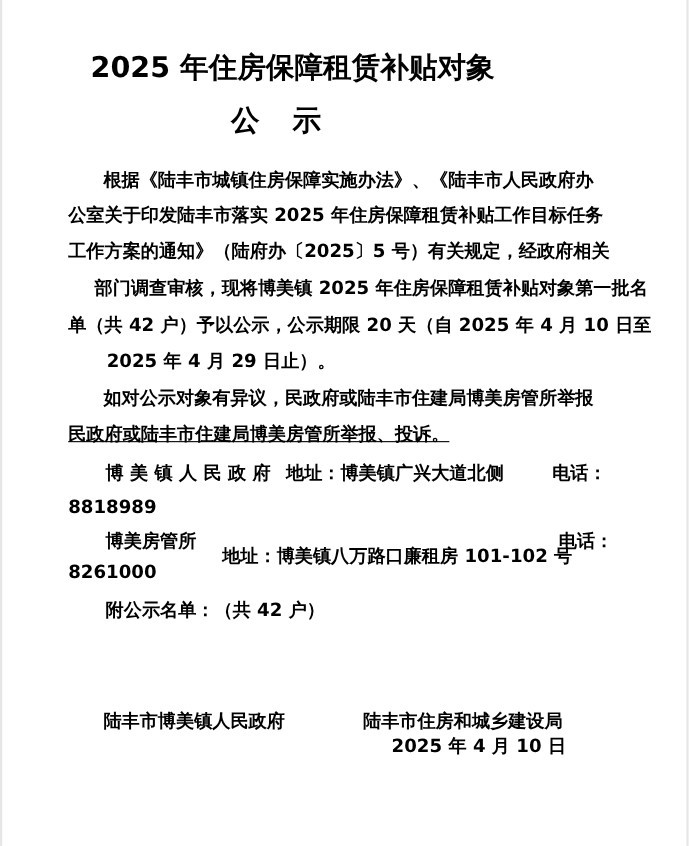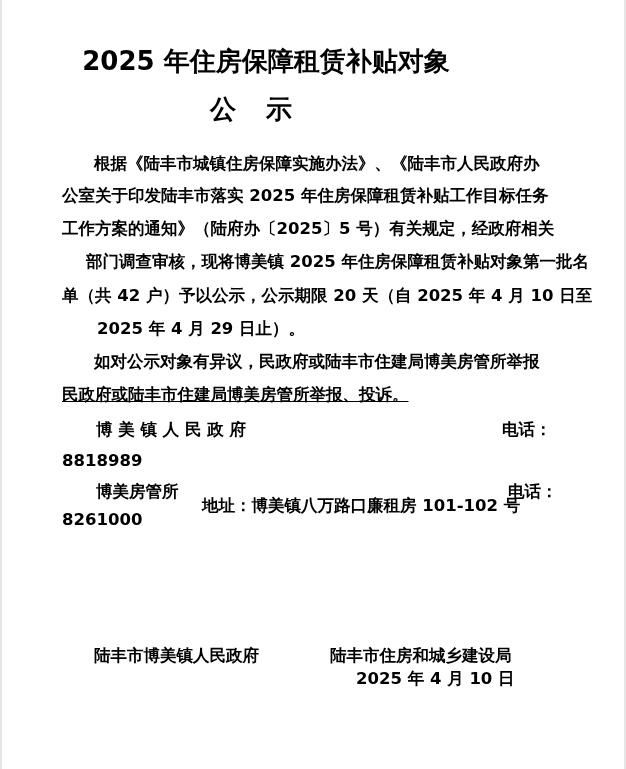--- a/index.html
+++ b/index.html
@@ -38,25 +38,27 @@
   <div class="p" style="left:60px; top:185px;text-align:right;">公室关于印发陆丰市落实 2025 年住房保障租赁补贴工作目标任务</div>
   <div class="p" style="left:60px; top:218px;">工作方案的通知》（陆府办〔2025〕5 号）有关规定，经政府相关</div>
   <div class="p" style="left:60px; top:251px;margin-left:24px;">部门调查审核，现将博美镇 2025 年住房保障租赁补贴对象第一批名</div>
   <div class="p" style="left:60px; top:285px;">单（共 42 户）予以公示，公示期限 20 天（自 2025 年 4 月 10 日至</div>
   <div class="p" style="left:60px; top:318px;margin-left:35px;">2025 年 4 月 29 日止）。</div>
 
   <div class="p" style="left:92px; top:351px;">如对公示对象有异议，民政府或陆丰市住建局博美房管所举报</div>
   <div class="p" style="left:60px; top:384px;text-decoration:underline;">民政府或陆丰市住建局博美房管所举报、投诉。</div>
 
   <div class="p" style="left:94px; top:419px;">博 美 镇 人 民 政 府</div>
+  <div class="p" style="left:258px; top:419px;">地址：博美镇广兴大道北侧</div>
   <div class="p" style="left:500px; top:419px;">电话：</div>
   <div class="p" style="left:60px; top:451px;">8818989</div>
 
   <div class="p" style="left:94px; top:481px;">博美房管所</div>
   <div class="p" style="left:200px; top:481px;margin-top:14px;">地址：博美镇八万路口廉租房 101-102 号</div>
   <div class="p" style="left:506px; top:481px;">电话：</div>
   <div class="p" style="left:60px; top:510px;text-align:center;">8261000</div>
 
+  <div class="p" style="left:94px; top:544px;">附公示名单：（共 42 户）</div>
 
   <div class="p" style="left:328px; top:645px;">陆丰市住房和城乡建设局</div>
   <div class="p" style="left:92px; top:645px;">陆丰市博美镇人民政府</div>
   <div class="p" style="left:354px; top:668px;">2025 年 4 月 10 日</div>
 </div>
 
 </body></html>

